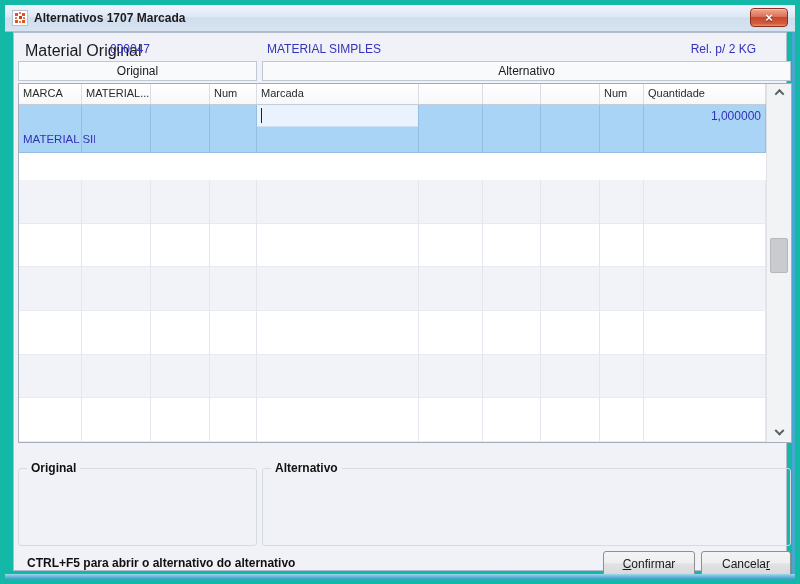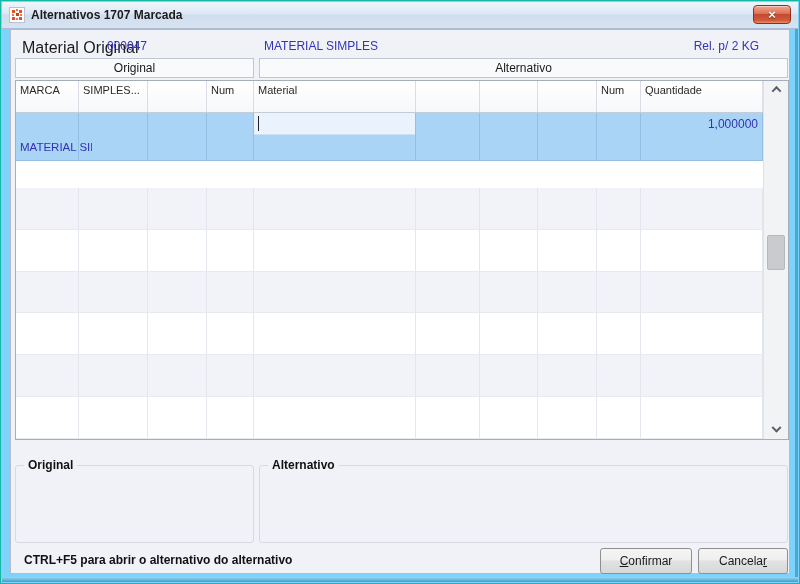--- a/index.html
+++ b/index.html
@@ -1,22 +1,22 @@
 <!DOCTYPE html>
 <html><head>
 <meta charset="utf-8">
 <style>
   * { margin:0; padding:0; box-sizing:border-box; }
   html,body { background:#555; }
   body { font-family:"Liberation Sans", sans-serif; }
 
   .window {
     position:relative; width:800px; height:584px;
-    background:#7dd3fc;
-    border:1px solid #14b8a6;
+    background:#14b8a6;
+    border:4px solid #14b8a6;
     overflow:hidden;
   }
   .accent-bottom { position:absolute; left:1px; right:1px; bottom:1px; height:5px;
     background:linear-gradient(#9ed6ea,#3d9fcb); }
   .accent-right { position:absolute; right:1px; top:28px; bottom:6px; width:3px;
     background:#49a8d2; }
 
   
   .titlebar {
     position:absolute; left:1px; top:1px; right:1px; height:27px;
@@ -57,21 +57,21 @@
   .band-original { left:4px; width:239px; }
   .band-alt { left:248px; width:529px; }
 
   
   .table {
     left:4px; top:50px; width:774px; height:360px;
     background:#fff; border:1px solid #a6aebc;
     display:flex;
   }
   .grid { width:747px; display:flex; flex-direction:column; }
-  .thead { height:32px; display:flex; background:linear-gradient(#ffffff,#f7f8fa);
+  .thead { height:21px; display:flex; background:linear-gradient(#ffffff,#f7f8fa);
     border-bottom:1px solid #c6ccd6; flex:none; }
   .hcell { height:100%; border-right:1px solid #d9dde5; font-size:11px; color:#2a2a2a;
     padding:3px 0 0 4px; white-space:nowrap; overflow:hidden; }
   .rows { flex:1; display:flex; flex-direction:column;gap:27px; }
   .row { display:flex; flex:1; }
   .row.alt { background:#f1f3f8; }
   .row.plain { background:#ffffff; }
   .cell { height:100%; border-right:1px solid #e3e6ed; border-bottom:1px solid #e7eaf0; }
 
   .sel-row { position:relative; height:48px; flex:none; display:flex; background:#aad4f6; }
@@ -159,24 +159,24 @@
       <span>Original</span>
     </div>
     <div class="band band-alt">
       <span>Alternativo</span>
     </div>
 
     <div class="table">
       <div class="grid">
         <div class="thead" id="thead">
             <div class="hcell" style="width: 63px;">MARCA</div>
-            <div class="hcell" style="width: 69px;">SIMPLES...</div>
+            <div class="hcell" style="width: 69px;">MATERIAL...</div>
             <div class="hcell" style="width: 59px;"></div>
             <div class="hcell" style="width: 47px;">Num</div>
-            <div class="hcell" style="width: 162px;">Material</div>
+            <div class="hcell" style="width: 162px;">Marcada</div>
             <div class="hcell" style="width: 64px;"></div>
             <div class="hcell" style="width: 58px;"></div>
             <div class="hcell" style="width: 59px;"></div>
             <div class="hcell" style="width: 44px;">Num</div>
             <div class="hcell" style="width: 122px;">Quantidade</div>
           </div>
         <div class="rows">
           <div class="sel-row">
             <div id="sel-cells" style="display:flex; position:absolute; inset:0;">
                 <div class="scell" style="width: 63px;"></div>

